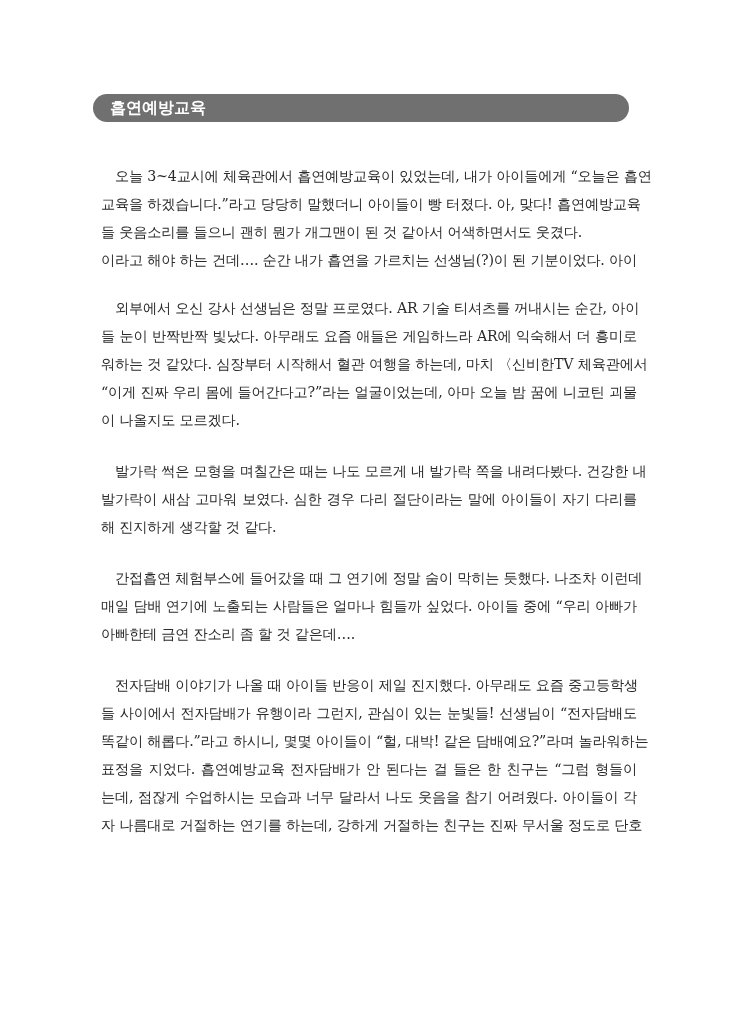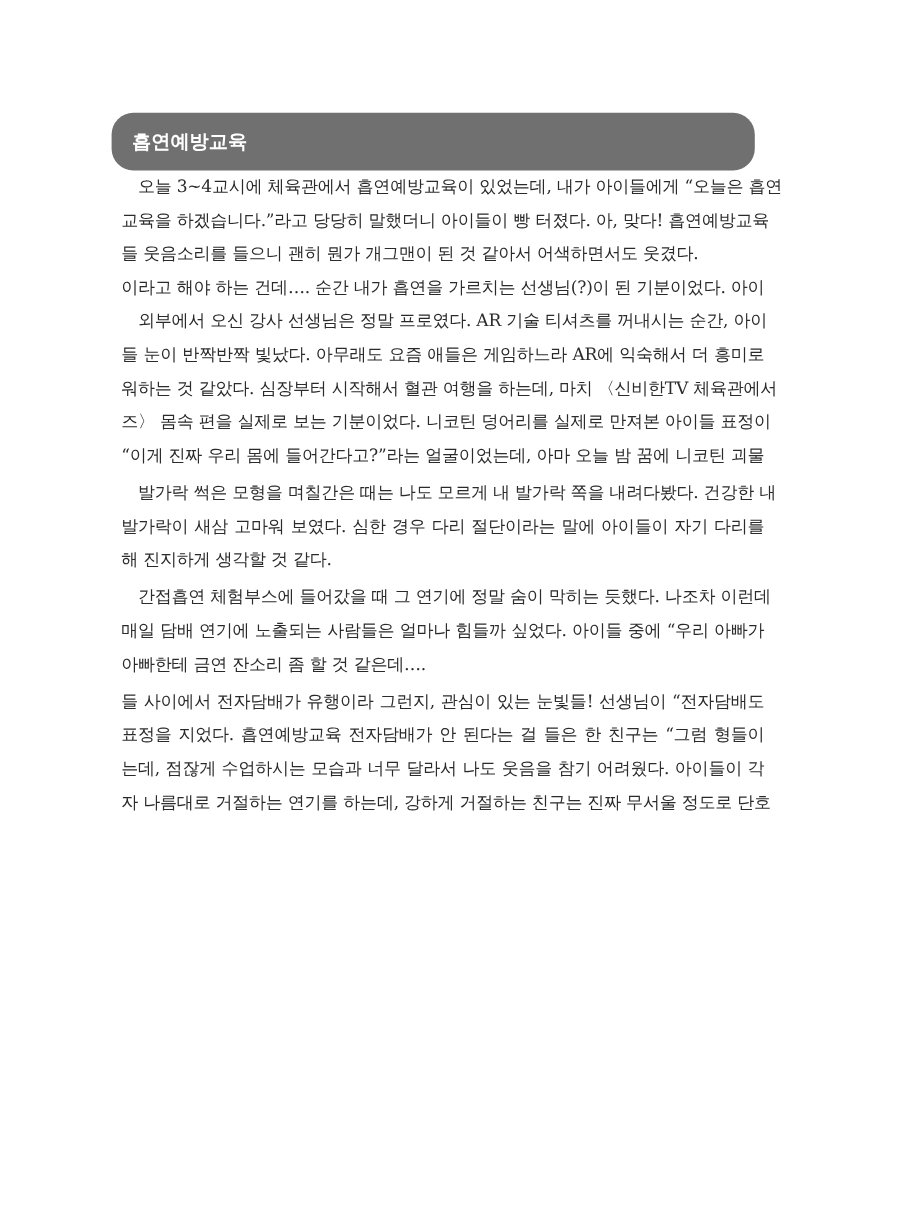--- a/index.html
+++ b/index.html
@@ -13,21 +13,21 @@
       position: relative;
       overflow: hidden;
       font-family: "DejaVu Serif", "Liberation Serif", serif;
       color: #2a2a2a;
     }
     .section-header {
       position: absolute;
       left: 93px;
       top: 94px;
       width: 536px;
-      height: 48px;
+      height: 28px;
       background: #707070;
       border-radius: 18px;
       box-sizing: border-box;
       padding-left: 17px;
       display: flex;
       align-items: center;
       text-align: right;
     }
     .section-header .title {
       color: #ffffff;
@@ -46,20 +46,21 @@
       height: 28px;
       line-height: 28px;
       font-size: 14.2px;
       white-space: nowrap;
       text-align: justify;
       text-align-last: justify;
       letter-spacing: -0.2px;
     }
     .line.indent {
       padding-left: 14px;
+      margin-top: 20px;
     }
     .line.last {
       text-align-last: left;
     }
     .para-gap {
       height: 3px;
     }
     .page-number {
       position: absolute;
       left: 100px;
@@ -84,41 +85,43 @@
     <div class="line indent">오늘 3~4교시에 체육관에서 흡연예방교육이 있었는데, 내가 아이들에게 “오늘은 흡연</div>
     <div class="line">교육을 하겠습니다.”라고 당당히 말했더니 아이들이 빵 터졌다. 아, 맞다! 흡연예방교육</div>
     <div class="line last">들 웃음소리를 들으니 괜히 뭔가 개그맨이 된 것 같아서 어색하면서도 웃겼다.</div>
     <div class="line">이라고 해야 하는 건데…. 순간 내가 흡연을 가르치는 선생님(?)이 된 기분이었다. 아이</div>
   </div>
 
   <div>
     <div class="line indent">외부에서 오신 강사 선생님은 정말 프로였다. AR 기술 티셔츠를 꺼내시는 순간, 아이</div>
     <div class="line">들 눈이 반짝반짝 빛났다. 아무래도 요즘 애들은 게임하느라 AR에 익숙해서 더 흥미로</div>
     <div class="line">워하는 것 같았다. 심장부터 시작해서 혈관 여행을 하는데, 마치 〈신비한TV 체육관에서</div>
-    <div class="line">즈〉 몸속 편을 실제로 보는 기분이었다. 니코틴 덩어리를 실제로 만져본 아이들 표정이</div>
     <div class="line">“이게 진짜 우리 몸에 들어간다고?”라는 얼굴이었는데, 아마 오늘 밤 꿈에 니코틴 괴물</div>
+    <div class="line last">이 나올지도 모르겠다.</div>
   </div>
   <div class="para-gap"></div>
 
   <div>
     <div class="line indent">발가락 썩은 모형을 며칠간은 때는 나도 모르게 내 발가락 쪽을 내려다봤다. 건강한 내</div>
     <div class="line">발가락이 새삼 고마워 보였다. 심한 경우 다리 절단이라는 말에 아이들이 자기 다리를</div>
     <div class="line last">해 진지하게 생각할 것 같다.</div>
   </div>
   <div class="para-gap"></div>
 
   <div>
     <div class="line indent">간접흡연 체험부스에 들어갔을 때 그 연기에 정말 숨이 막히는 듯했다. 나조차 이런데</div>
     <div class="line">매일 담배 연기에 노출되는 사람들은 얼마나 힘들까 싶었다. 아이들 중에 “우리 아빠가</div>
     <div class="line last">아빠한테 금연 잔소리 좀 할 것 같은데….</div>
   </div>
   <div class="para-gap"></div>
 
   <div>
+    <div class="line indent">전자담배 이야기가 나올 때 아이들 반응이 제일 진지했다. 아무래도 요즘 중고등학생</div>
     <div class="line">들 사이에서 전자담배가 유행이라 그런지, 관심이 있는 눈빛들! 선생님이 “전자담배도</div>
+    <div class="line">똑같이 해롭다.”라고 하시니, 몇몇 아이들이 “헐, 대박! 같은 담배예요?”라며 놀라워하는</div>
     <div class="line">표정을 지었다. 흡연예방교육 전자담배가 안 된다는 걸 들은 한 친구는 “그럼 형들이</div>
   </div>
 
   <div>
     <div class="line">는데, 점잖게 수업하시는 모습과 너무 달라서 나도 웃음을 참기 어려웠다. 아이들이 각</div>
     <div class="line">자 나름대로 거절하는 연기를 하는데, 강하게 거절하는 친구는 진짜 무서울 정도로 단호</div>
   </div>
 </div>
 
 <div class="page-number">14</div>

